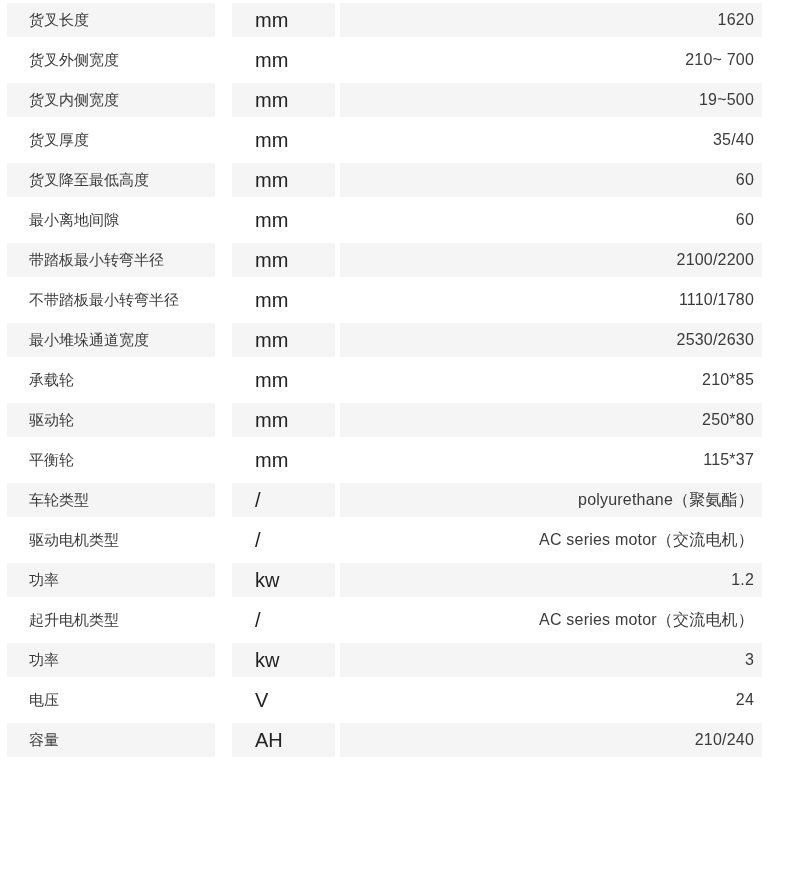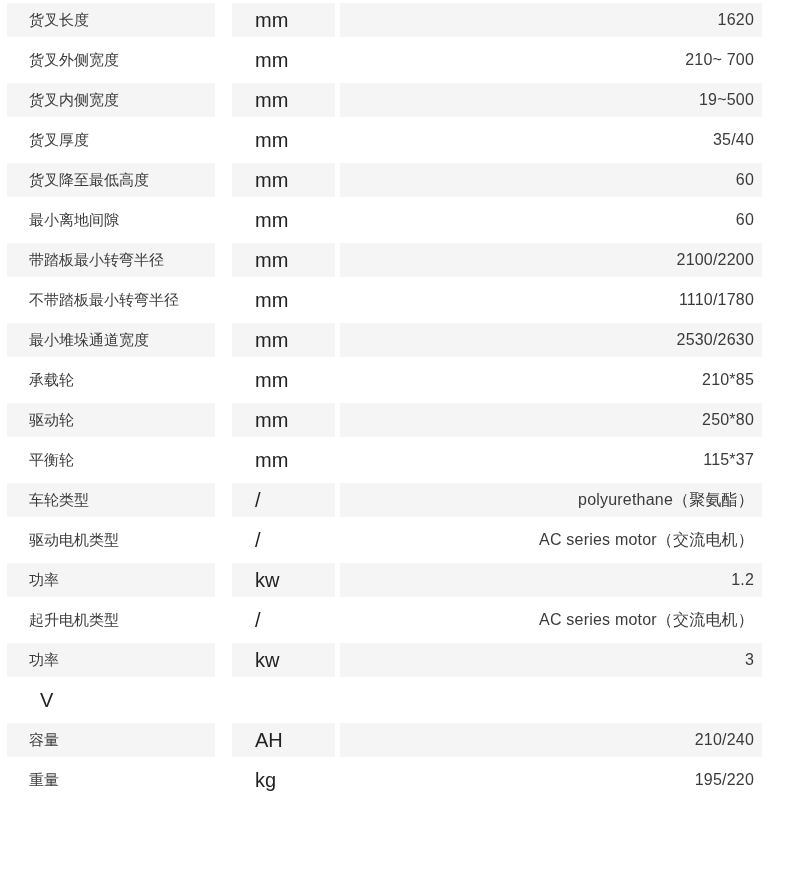--- a/index.html
+++ b/index.html
@@ -145,25 +145,22 @@
     <div class="cell c-label">起升电机类型</div>
     <div class="cell c-unit">/</div>
     <div class="cell c-value">AC series motor（交流电机）</div>
   </div>
     <div class="row shaded">
     <div class="cell c-label">功率</div>
     <div class="cell c-unit">kw</div>
     <div class="cell c-value">3</div>
   </div>
     <div class="row">
+    <div class="cell c-label">电压</div>
     <div class="cell c-unit">V</div>
+    <div class="cell c-value">24</div>
   </div>
     <div class="row shaded">
     <div class="cell c-label">容量</div>
     <div class="cell c-unit">AH</div>
     <div class="cell c-value">210/240</div>
   </div>
-    <div class="row">
-    <div class="cell c-label">重量</div>
-    <div class="cell c-unit">kg</div>
-    <div class="cell c-value">195/220</div>
-  </div>
   </div>
 
 </body></html>

